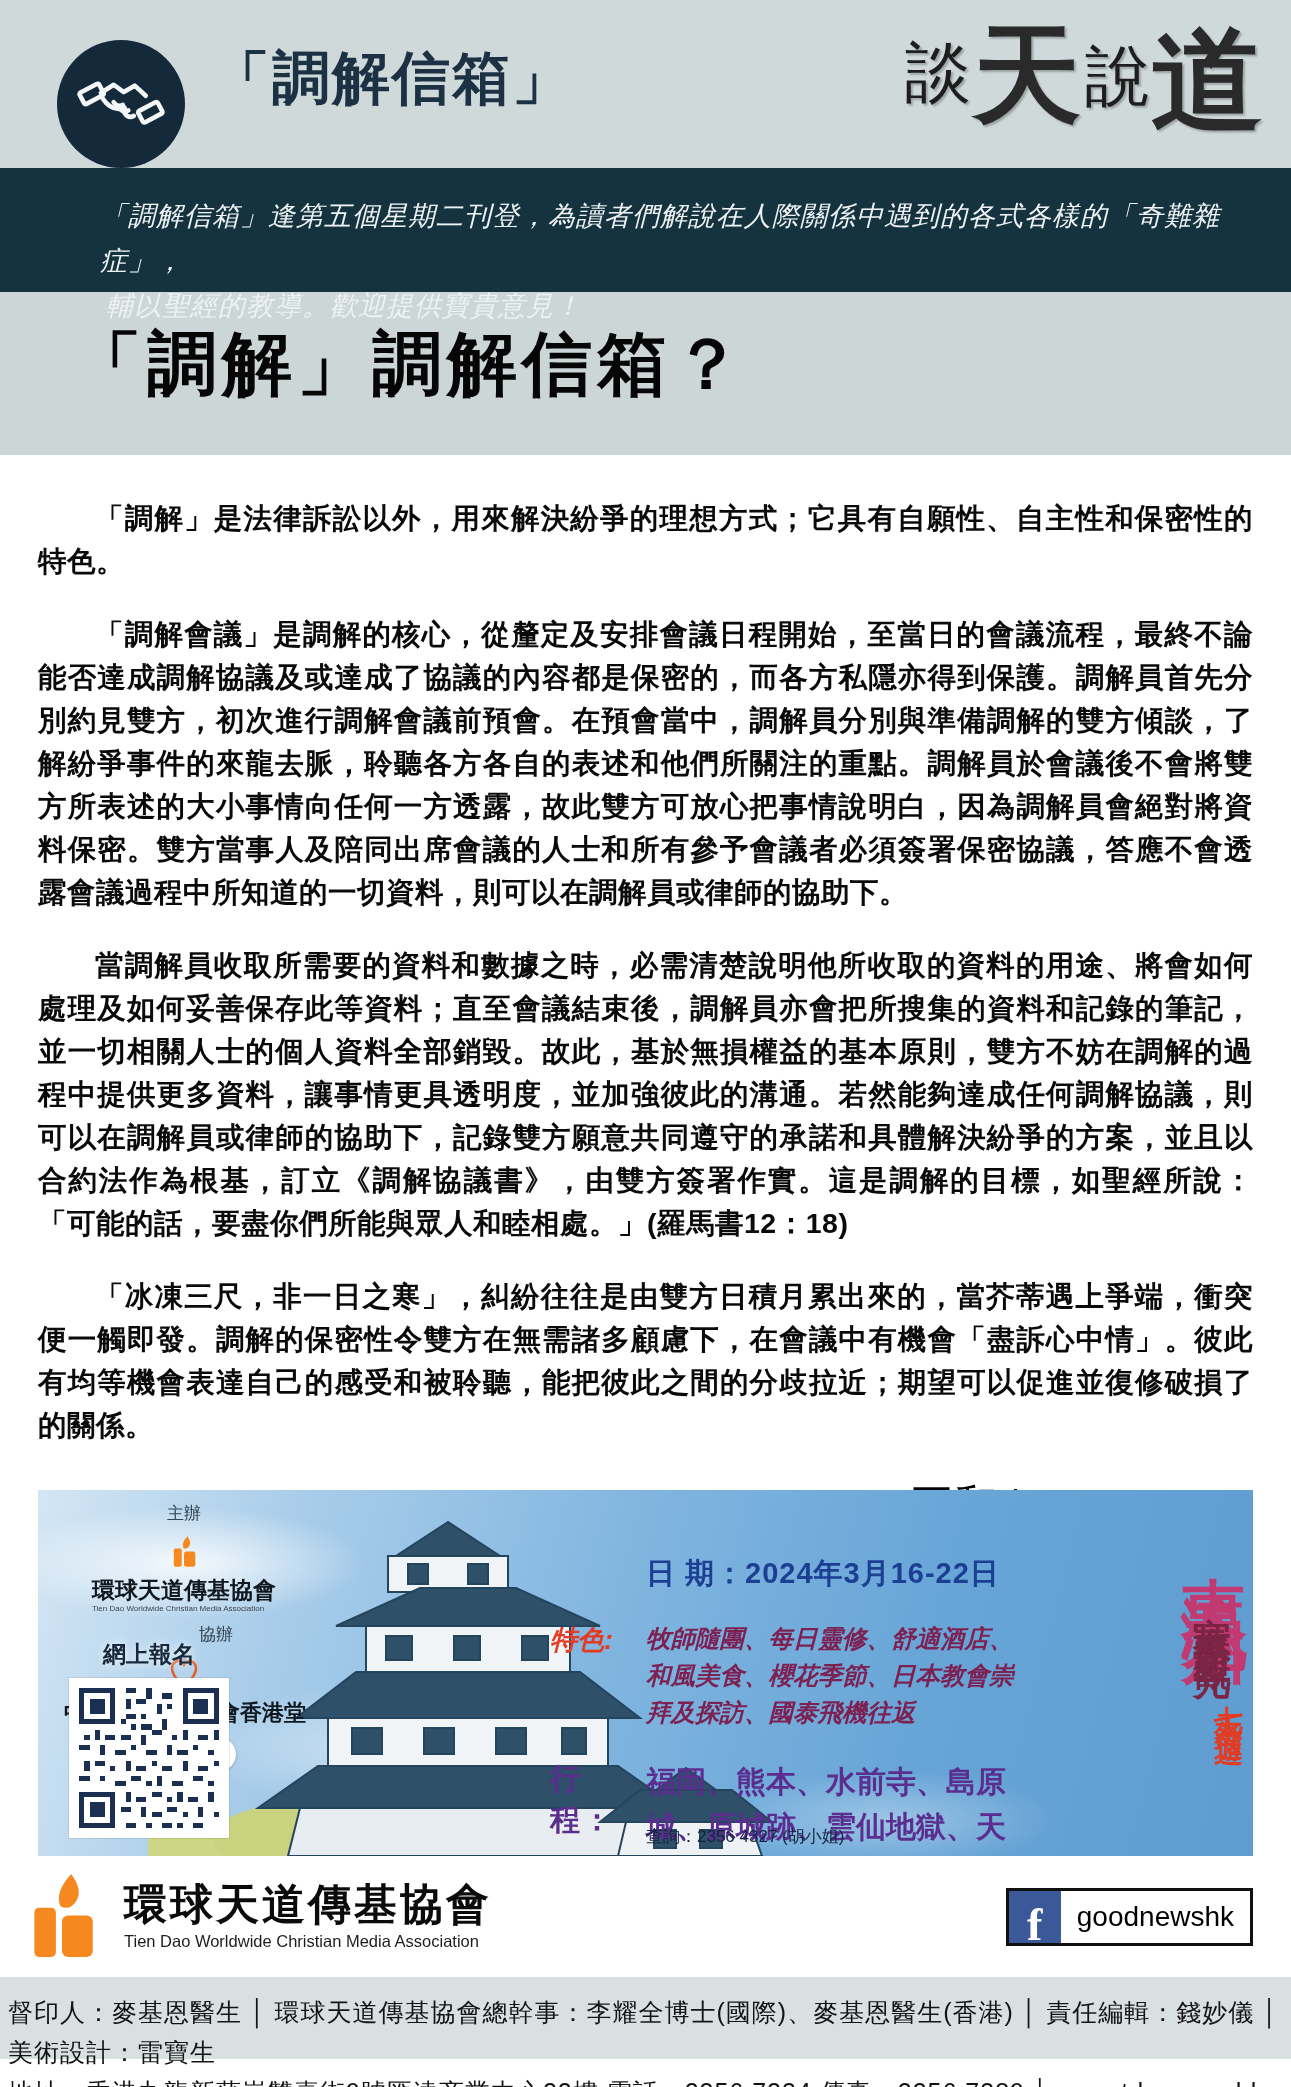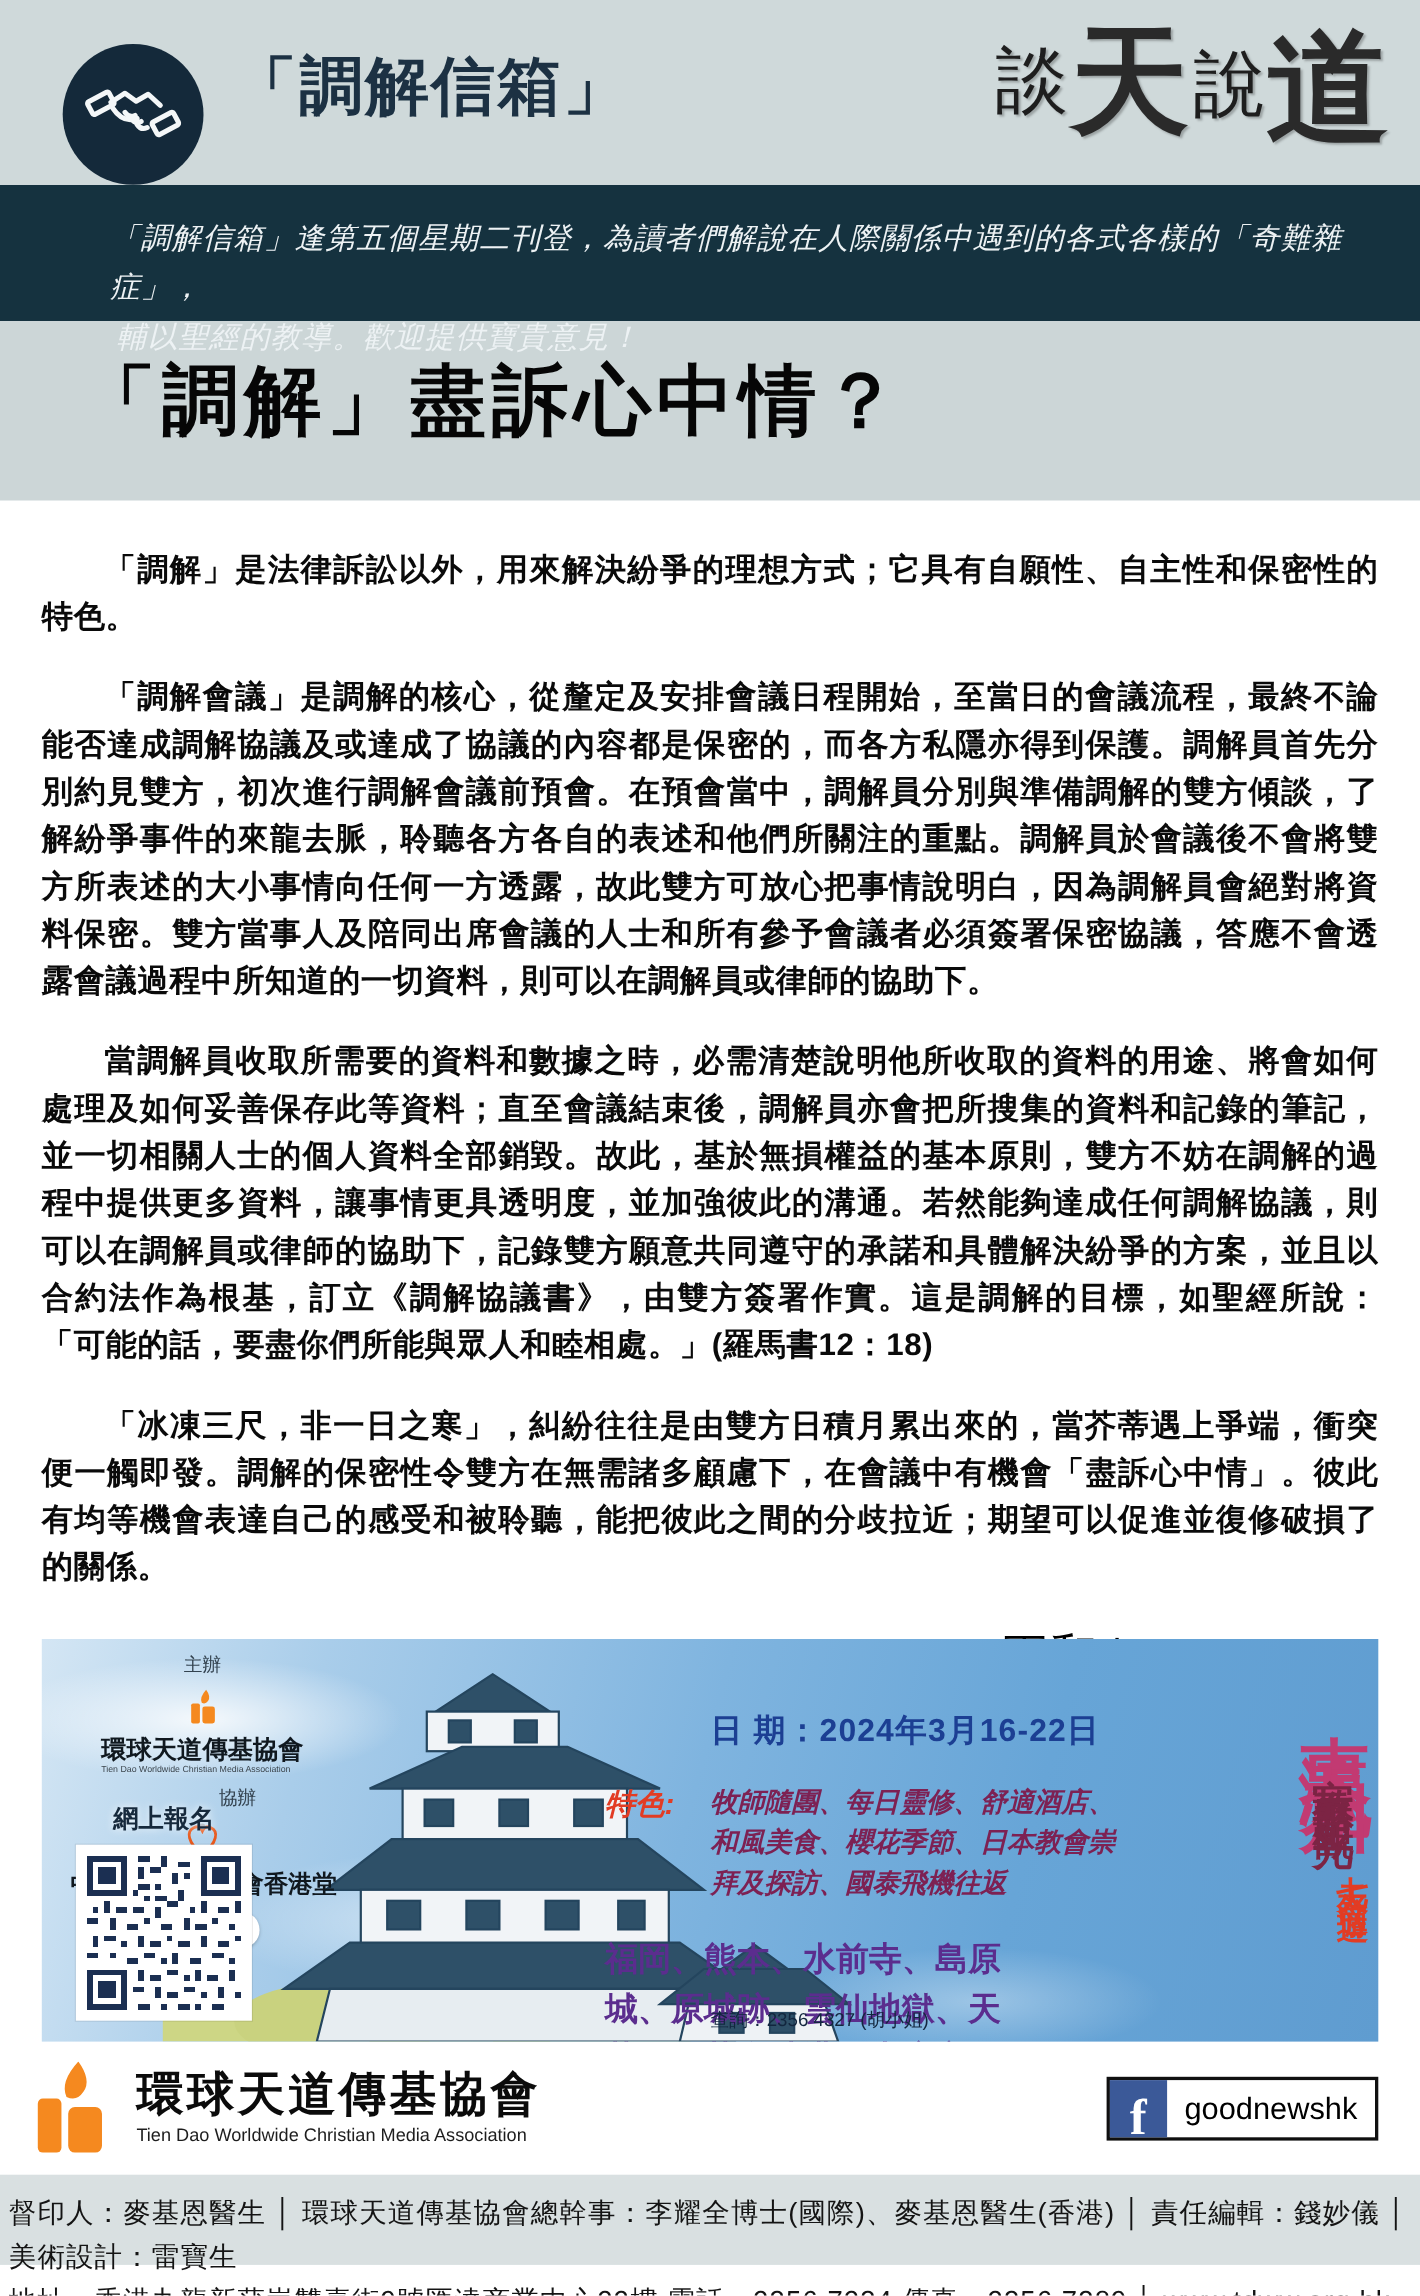--- a/index.html
+++ b/index.html
@@ -121,21 +121,21 @@
       <span>道</span>
     </div>
   </header>
 
   <div class="intro-banner">
     <div class="l1">「調解信箱」逢第五個星期二刊登，為讀者們解說在人際關係中遇到的各式各樣的「奇難雜症」，</div>
     <div class="l2">輔以聖經的教導。歡迎提供寶貴意見！</div>
   </div>
 
   <div class="title-block">
-    <h1 class="headline">「調解」盡訴心中情？</h1>
+    <h1 class="headline">「調解」調解信箱？</h1>
   </div>
 
   <main class="article">
     <p>「調解」是法律訴訟以外，用來解決紛爭的理想方式；它具有自願性、自主性和保密性的特色。</p>
     <p>「調解會議」是調解的核心，從釐定及安排會議日程開始，至當日的會議流程，最終不論能否達成調解協議及或達成了協議的內容都是保密的，而各方私隱亦得到保護。調解員首先分別約見雙方，初次進行調解會議前預會。在預會當中，調解員分別與準備調解的雙方傾談，了解紛爭事件的來龍去脈，聆聽各方各自的表述和他們所關注的重點。調解員於會議後不會將雙方所表述的大小事情向任何一方透露，故此雙方可放心把事情說明白，因為調解員會絕對將資料保密。雙方當事人及陪同出席會議的人士和所有參予會議者必須簽署保密協議，答應不會透露會議過程中所知道的一切資料，則可以在調解員或律師的協助下。</p>
     <p>當調解員收取所需要的資料和數據之時，必需清楚說明他所收取的資料的用途、將會如何處理及如何妥善保存此等資料；直至會議結束後，調解員亦會把所搜集的資料和記錄的筆記，並一切相關人士的個人資料全部銷毀。故此，基於無損權益的基本原則，雙方不妨在調解的過程中提供更多資料，讓事情更具透明度，並加強彼此的溝通。若然能夠達成任何調解協議，則可以在調解員或律師的協助下，記錄雙方願意共同遵守的承諾和具體解決紛爭的方案，並且以合約法作為根基，訂立《調解協議書》，由雙方簽署作實。這是調解的目標，如聖經所說：「可能的話，要盡你們所能與眾人和睦相處。」(羅馬書12：18)</p>
     <p>「冰凍三尺，非一日之寒」，糾紛往往是由雙方日積月累出來的，當芥蒂遇上爭端，衝突便一觸即發。調解的保密性令雙方在無需諸多顧慮下，在會議中有機會「盡訴心中情」。彼此有均等機會表達自己的感受和被聆聽，能把彼此之間的分歧拉近；期望可以促進並復修破損了的關係。</p>
 
     <div class="author-row">
       <span class="author-name">平和</span>
@@ -204,20 +204,21 @@
       </span>
     </div>
 
     <div class="ad-info">
       <div class="date-row">日 期：2024年3月16-22日</div>
       <div class="features-row">
         <span class="features-label">特色:</span>
         <span class="features-text">牧師隨團、每日靈修、舒適酒店、和風美食、櫻花季節、日本教會崇拜及探訪、國泰飛機往返</span>
       </div>
       <div class="itin-row">
+        <span class="itin-label">行 程：</span>
         <span class="itin-text">福岡、熊本、水前寺、島原城、原城跡、雲仙地獄、天草、天草鬼池港、山鹿市、八千代座</span>
       </div>
     </div>
     <div class="enquiry">查詢：2356 4327 (胡小姐)</div>
 
     <div class="qr-block">
       <div class="qr-label">網上報名</div>
       <svg class="qr-svg" width="150" height="150" viewBox="0 0 29 29" shape-rendering="crispEdges">
         <rect width="29" height="29" fill="#fff"></rect>
         <g fill="#1b2f52">

